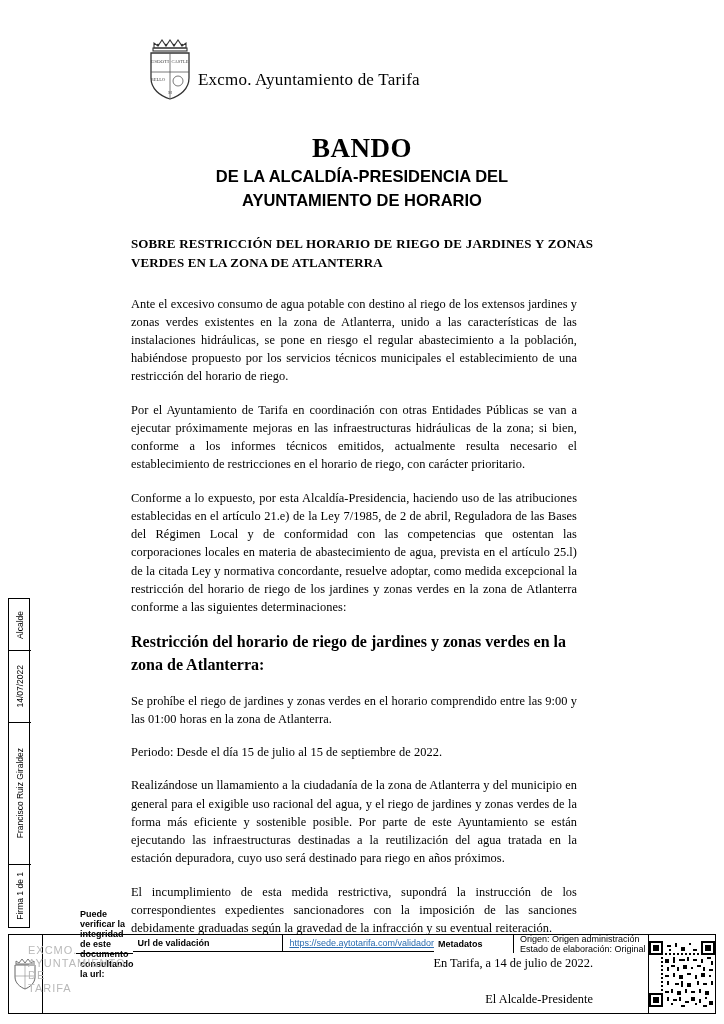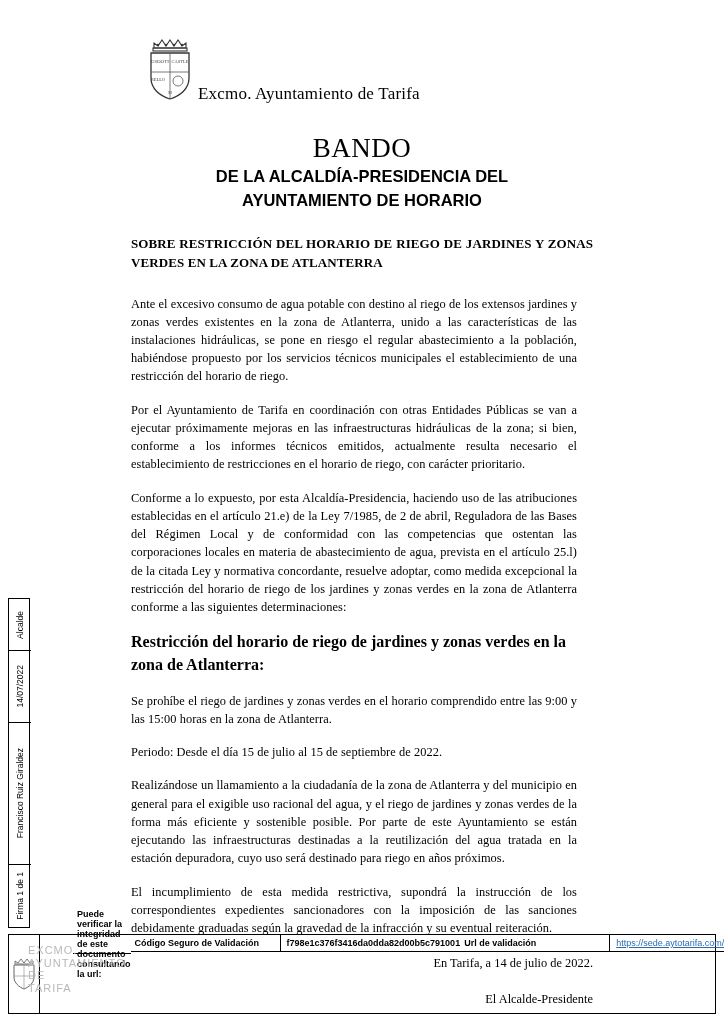--- a/index.html
+++ b/index.html
@@ -58,38 +58,38 @@
     position: absolute;
     left: 0;
     top: 0;
     width: 66px;
     height: 70px;
   }
   .crest svg { display: block; }
   .crest-title {
     position: absolute;
     left: 58px;
-    top: 52px;
+    top: 38px;
     font-family: "Liberation Serif", serif;
     font-size: 17px;
     letter-spacing: 0.2px;
   }
 
   
   .doc {
     position: absolute;
     left: 131px;
     top: 0;
     width: 462px;
   }
   .bando {
     margin-top: 133px;
     text-align: center;
     font-family: "Liberation Serif", serif;
-    font-weight: normal;
+    font-weight: bold;
     font-size: 27px;
     letter-spacing: 0.5px;
   }
   .subtitle {
     margin-top: 1px;
     text-align: center;
     font-family: "Liberation Sans", sans-serif;
     font-weight: bold;
     font-size: 16.5px;
     line-height: 1.45;
@@ -260,21 +260,21 @@
   </div>
 
   <div class="topic">SOBRE RESTRICCIÓN DEL HORARIO DE RIEGO DE JARDINES Y ZONAS VERDES EN LA ZONA DE ATLANTERRA</div>
 
   <p class="body first">Ante el excesivo consumo de agua potable con destino al riego de los extensos jardines y zonas verdes existentes en la zona de Atlanterra, unido a las características de las instalaciones hidráulicas, se pone en riesgo el regular abastecimiento a la población, habiéndose propuesto por los servicios técnicos municipales el establecimiento de una restricción del horario de riego.</p>
   <p class="body">Por el Ayuntamiento de Tarifa en coordinación con otras Entidades Públicas se van a ejecutar próximamente mejoras en las infraestructuras hidráulicas de la zona; si bien, conforme a los informes técnicos emitidos, actualmente resulta necesario el establecimiento de restricciones en el horario de riego, con carácter prioritario.</p>
   <p class="body">Conforme a lo expuesto, por esta Alcaldía-Presidencia, haciendo uso de las atribuciones establecidas en el artículo 21.e) de la Ley 7/1985, de 2 de abril, Reguladora de las Bases del Régimen Local y de conformidad con las competencias que ostentan las corporaciones locales en materia de abastecimiento de agua, prevista en el artículo 25.l) de la citada Ley y normativa concordante, resuelve adoptar, como medida excepcional la restricción del horario de riego de los jardines y zonas verdes en la zona de Atlanterra conforme a las siguientes determinaciones:</p>
 
   <div class="section-head">Restricción del horario de riego de jardines y zonas verdes en la zona de Atlanterra:</div>
 
-  <p class="body">Se prohíbe el riego de jardines y zonas verdes en el horario comprendido entre las 9:00 y las 15:00 horas en la zona de Atlanterra.</p>
+  <p class="body">Se prohíbe el riego de jardines y zonas verdes en el horario comprendido entre las 9:00 y las 01:00 horas en la zona de Atlanterra.</p>
   <p class="body">Periodo: Desde el día 15 de julio al 15 de septiembre de 2022.</p>
   <p class="body">Realizándose un llamamiento a la ciudadanía de la zona de Atlanterra y del municipio en general para el exigible uso racional del agua, y el riego de jardines y zonas verdes de la forma más eficiente y sostenible posible. Por parte de este Ayuntamiento se están ejecutando las infraestructuras destinadas a la reutilización del agua tratada en la estación depuradora, cuyo uso será destinado para riego en años próximos.</p>
   <p class="body">El incumplimiento de esta medida restrictiva, supondrá la instrucción de los correspondientes expedientes sancionadores con la imposición de las sanciones debidamente graduadas según la gravedad de la infracción y su eventual reiteración.</p>
 
   <div class="centered">En Tarifa, a 14 de julio de 2022.</div>
   <div class="centered sig1">El Alcalde-Presidente</div>
   <div class="centered sig2">Francisco Ruiz Giraldez</div>
 </div>
 
 <div class="footer">
@@ -284,24 +284,20 @@
       <path d="M5 8 L25 8 L25 20 C25 26 20 30 15 32 C10 30 5 26 5 20 Z" fill="none" stroke="#666" stroke-width="1"></path>
       <path d="M6 7 L6 4 L9 6 L12 2 L15 6 L18 2 L21 6 L24 4 L24 7 Z" fill="none" stroke="#666" stroke-width="0.9"></path>
       <line x1="15" y1="8" x2="15" y2="32" stroke="#888" stroke-width="0.6"></line>
       <line x1="5" y1="19" x2="25" y2="19" stroke="#888" stroke-width="0.6"></line>
     </svg>
   </div>
 
   <div class="footer-mid">
     <div class="f-row top">
       <div class="f-label full">Puede verificar la integridad de este documento consultando la url:</div>
-    </div>
-    <div class="f-row">
-      <div class="f-label">Código Seguro de Validación</div>
-      <div class="f-val">f798e1c376f3416da0dda82d00b5c791001</div>
     </div>
     <div class="f-row">
       <div class="f-label">Url de validación</div>
       <div class="f-val link">https://sede.aytotarifa.com/validador</div>
     </div>
     <div class="f-row last">
       <div class="f-label">Metadatos</div>
       <div class="f-val normal">Origen: Origen administración    Estado de elaboración: Original</div>
     </div>
   </div>

